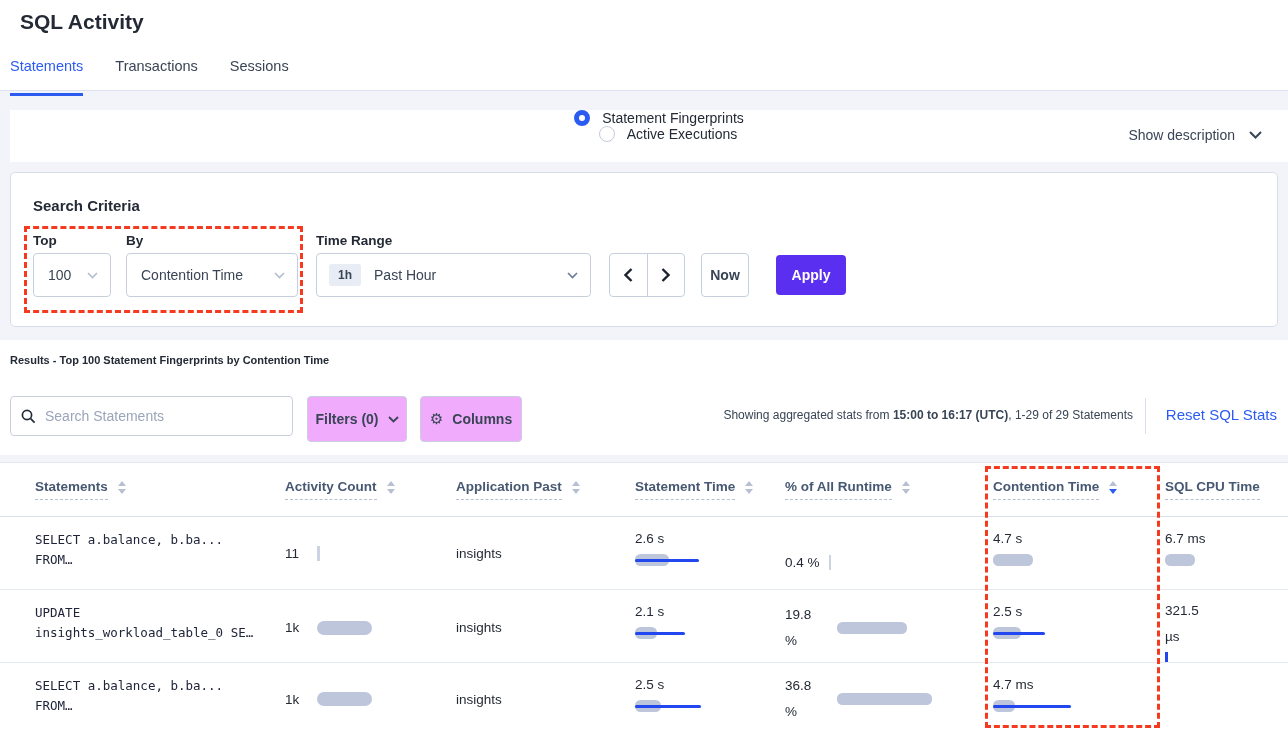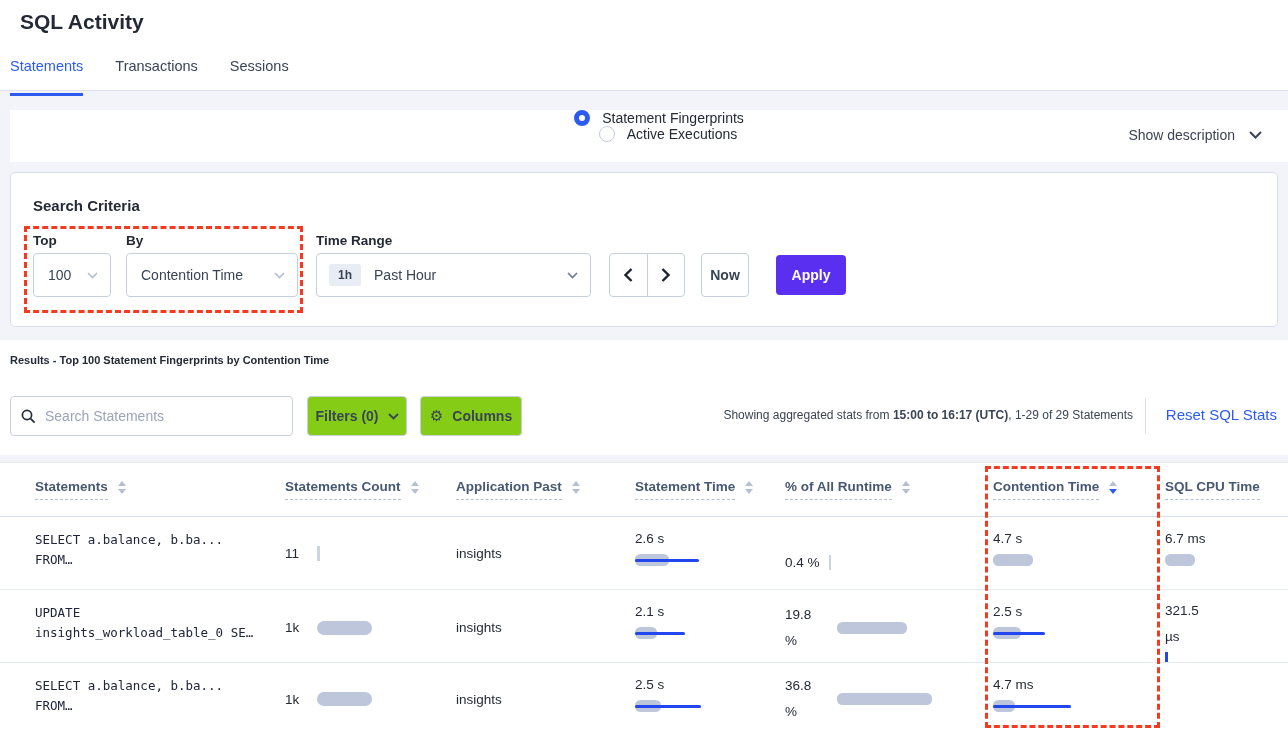--- a/index.html
+++ b/index.html
@@ -44,21 +44,21 @@
     color:#fff; font-size:14px; font-weight:700; display:flex; align-items:center; justify-content:center; cursor:pointer; }
 
   
   .results-band { position:absolute; left:0; top:340px; width:1288px; height:115px; background:#fff; }
   .results-heading { position:absolute; left:10px; top:14px; font-size:11px; font-weight:700; color:#242a35; }
   .search-box { position:absolute; left:10px; top:56px; width:283px; height:40px; border:1px solid #c7cfdd; border-radius:4px; background:#fff;
     display:flex; align-items:center; padding:0 10px; }
   .search-box input { border:none; outline:none; flex:1; margin-left:9px; font-size:14px; color:#394455;
     font-family:"Liberation Sans",sans-serif; }
   .search-box input::placeholder { color:#9aa5ba; }
-  .tb-btn { position:absolute; top:56px; height:40px; border:1px solid #c7cfdd; border-radius:4px; background:#84cc16;
+  .tb-btn { position:absolute; top:56px; height:46px; border:1px solid #c7cfdd; border-radius:4px; background:#f0abfc;
     display:flex; align-items:center; justify-content:center; gap:9px; font-size:14px; font-weight:700; color:#394455; cursor:pointer; }
   .filters-btn { left:307px; width:100px; }
   .columns-btn { left:420px; width:102px; }
   .gear { font-size:15px; color:#394455; font-weight:400; }
   .showing { position:absolute; right:155px; top:68px; font-size:12px; color:#394455; white-space:nowrap; }
   .showing b { font-weight:700; }
   .tb-divider { position:absolute; right:142px; top:58px; width:1px; height:36px; background:#d8dfe9; }
   .reset-link { position:absolute; right:11px; top:66px; font-size:15px; color:#2c5bf2; cursor:pointer; white-space:nowrap; }
 
   
@@ -200,21 +200,21 @@
   <div class="table-card">
     <div class="grid thead" id="thead">
         <div class="th">
           <div class="lbl">Statements</div>
           <div class="sorter">
             <div class="tri-up"></div>
             <div class="tri-dn"></div>
           </div>
         </div>
         <div class="th">
-          <div class="lbl">Statements Count</div>
+          <div class="lbl">Activity Count</div>
           <div class="sorter">
             <div class="tri-up"></div>
             <div class="tri-dn"></div>
           </div>
         </div>
         <div class="th">
           <div class="lbl">Application Past</div>
           <div class="sorter">
             <div class="tri-up"></div>
             <div class="tri-dn"></div>

